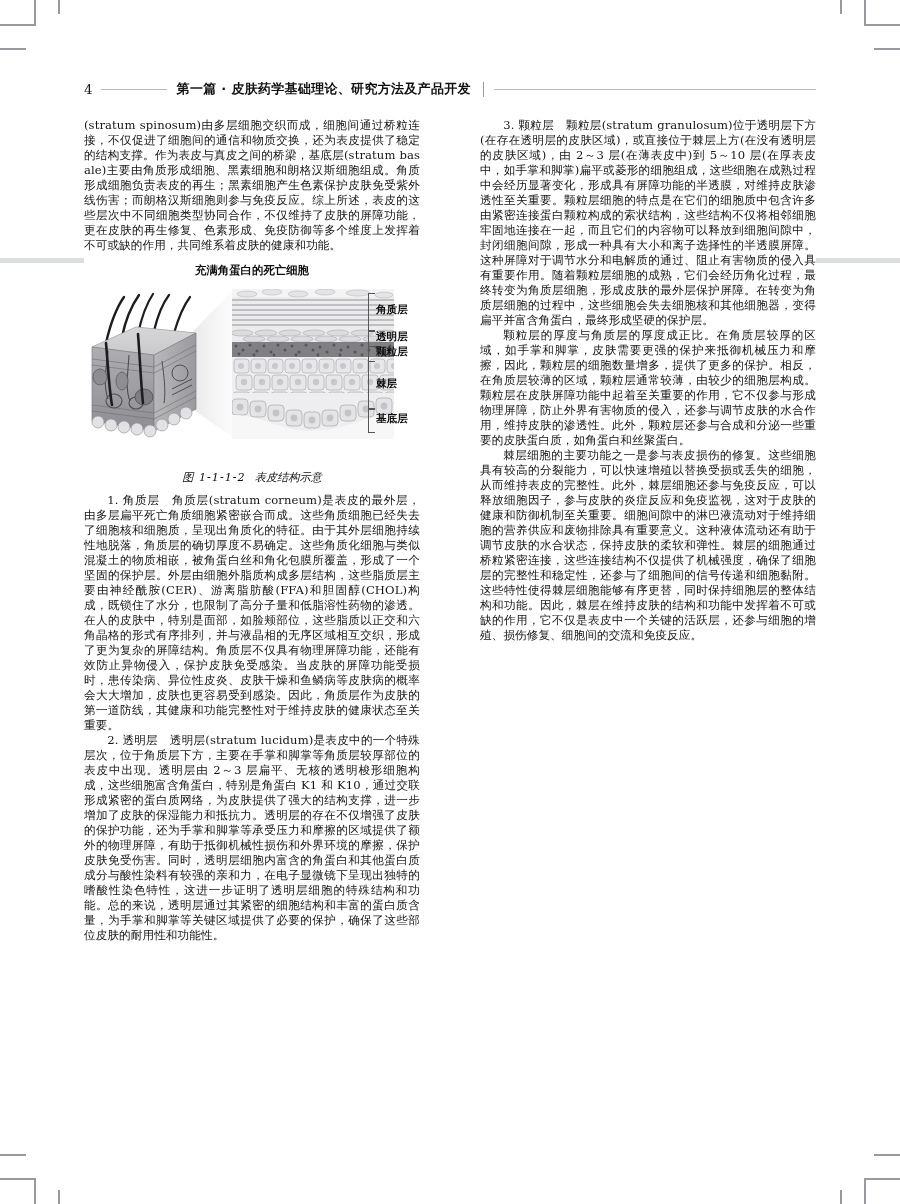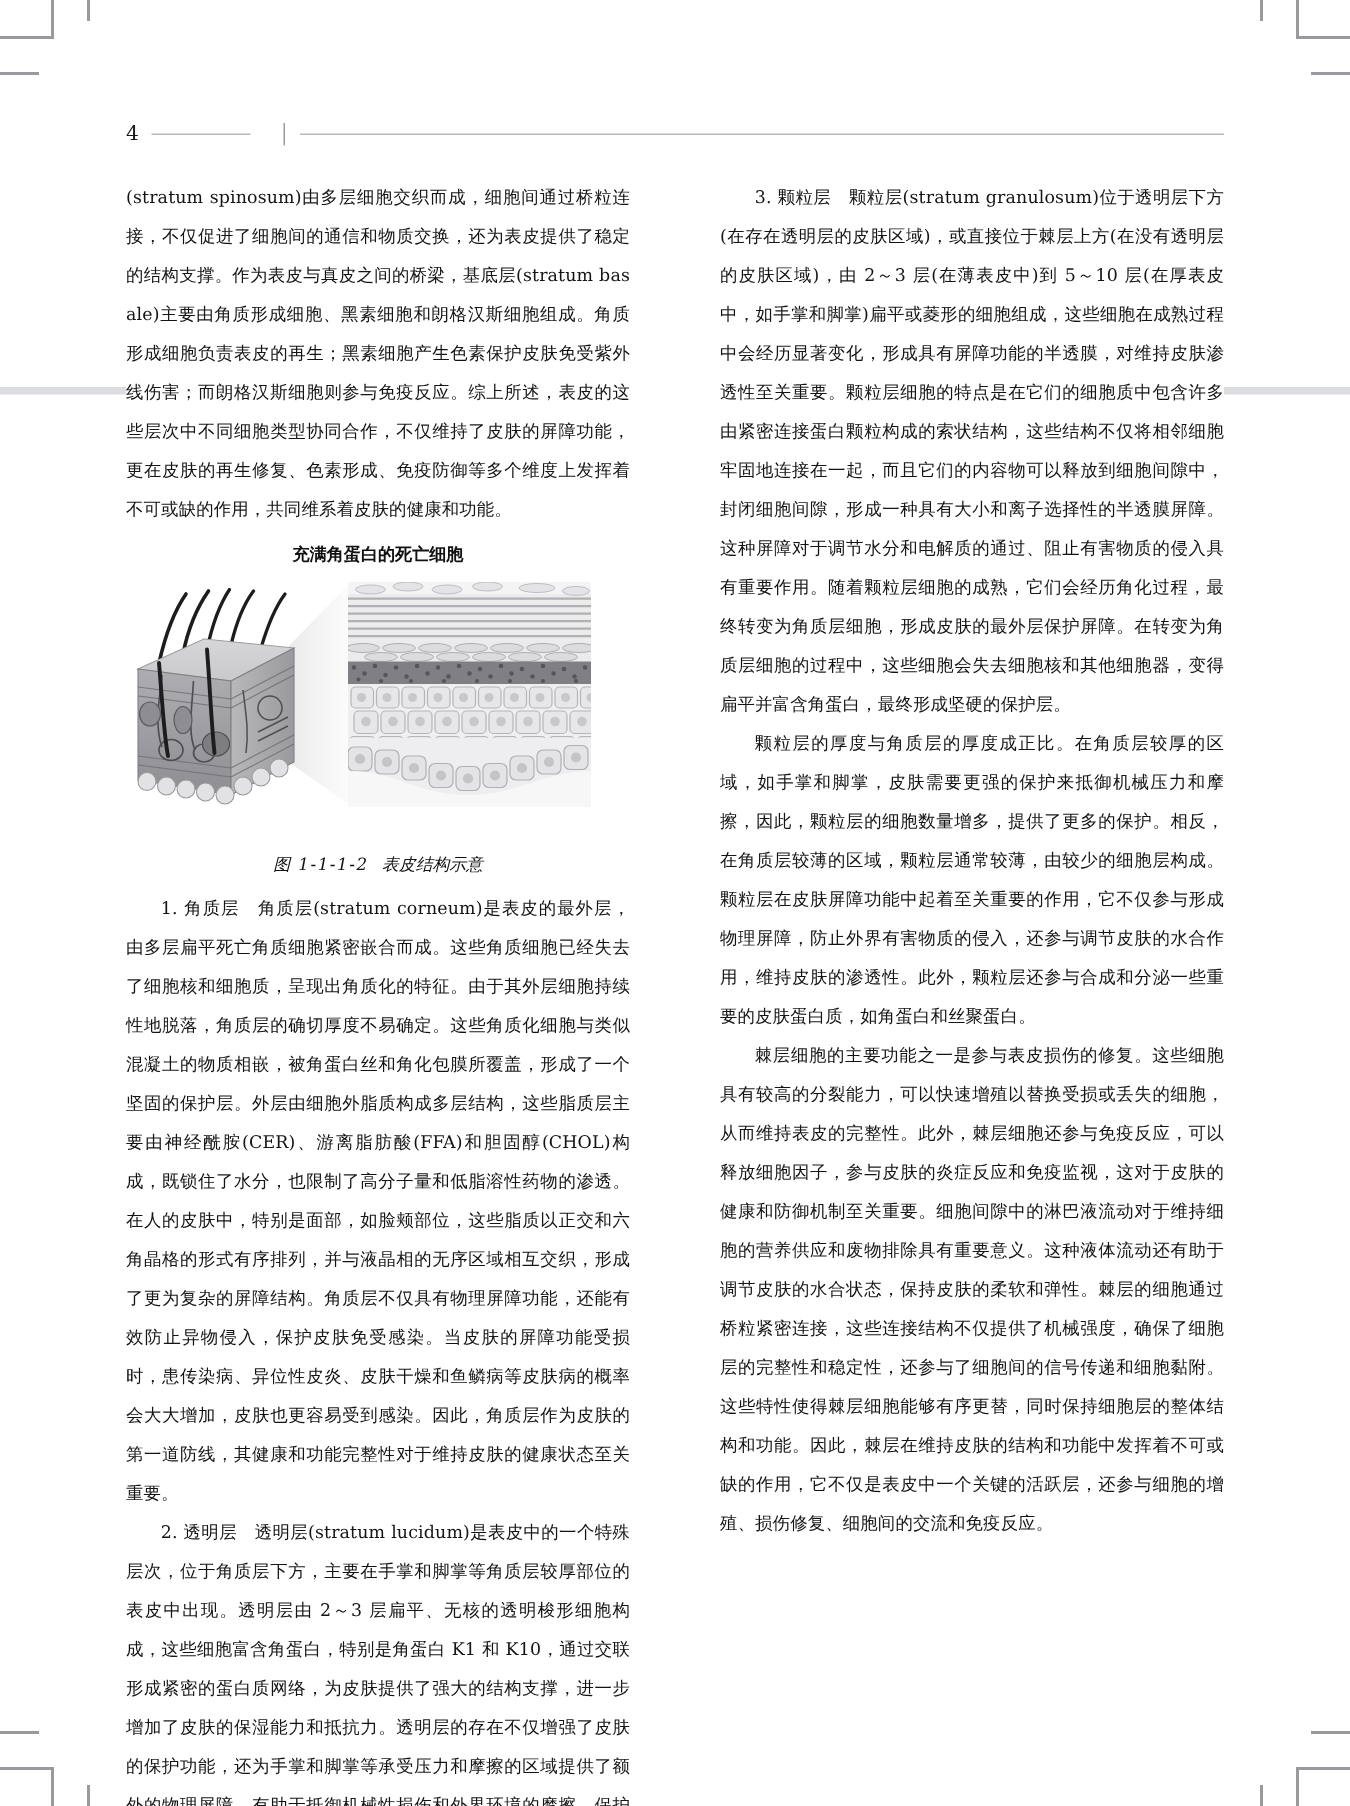--- a/index.html
+++ b/index.html
@@ -96,21 +96,21 @@
     display: flex;
     gap: 60px;
   }
   .col {
     width: 336px;
     position: relative;
   }
   p.body {
     margin: 0;
     font-size: 11.6px;
-    line-height: 26px;
+    line-height: 15px;
     color: #141414;
     text-align: justify;
     text-justify: inter-ideograph;
     font-family: "DejaVu Serif", "Liberation Serif", serif;
     letter-spacing: 0.1px;
     word-break: break-all;
   }
   p.indent { text-indent: 2em; }
 
   
@@ -191,20 +191,21 @@
   <div class="crop crop-br-v"></div>
   <div class="crop crop-br-v2"></div>
   <div class="crop crop-br-h2"></div>
 
   <div class="edge-tick edge-l"></div>
   <div class="edge-tick edge-r"></div>
 
   <div id="runhead">
     <span class="folio">4</span>
     <span class="rh-rule"></span>
+    <span class="rh-title">第一篇 · 皮肤药学基础理论、研究方法及产品开发</span>
     <span class="rh-bar"></span>
     <span class="rh-rule-long"></span>
   </div>
 
   <div id="columns">
 
     <div class="col">
 
       <p class="body">(stratum spinosum)由多层细胞交织而成，细胞间通过桥粒连接，不仅促进了细胞间的通信和物质交换，还为表皮提供了稳定的结构支撑。作为表皮与真皮之间的桥梁，基底层(stratum basale)主要由角质形成细胞、黑素细胞和朗格汉斯细胞组成。角质形成细胞负责表皮的再生；黑素细胞产生色素保护皮肤免受紫外线伤害；而朗格汉斯细胞则参与免疫反应。综上所述，表皮的这些层次中不同细胞类型协同合作，不仅维持了皮肤的屏障功能，更在皮肤的再生修复、色素形成、免疫防御等多个维度上发挥着不可或缺的作用，共同维系着皮肤的健康和功能。</p>
 
@@ -478,20 +479,36 @@
                     <circle cx="300" cy="125" r="3.4"></circle>
                   </g>
                 </g>
 
                 <path d="M148,134 C180,134 194,150 228,150 C262,150 280,134 310,134 L310,158 L148,158 Z" fill="#f7f7f8"></path>
               </g>
             </g>
           </svg>
 
           
+          <div class="layer-labels">
+            <div class="brace" style="top:4px;  height:36px;"></div>
+            <div class="layer-label" style="top:15px;">角质层</div>
+
+            <div class="brace" style="top:42px; height:14px;"></div>
+            <div class="layer-label" style="top:42px;">透明层</div>
+
+            <div class="brace" style="top:57px; height:14px;"></div>
+            <div class="layer-label" style="top:57px;">颗粒层</div>
+
+            <div class="brace" style="top:72px; height:46px;"></div>
+            <div class="layer-label" style="top:89px;">棘层</div>
+
+            <div class="brace" style="top:120px; height:22px;"></div>
+            <div class="layer-label" style="top:124px;">基底层</div>
+          </div>
         </div>
 
         <figcaption class="fig-caption">
           <span class="cap-num">图 1-1-1-2</span><span class="cap-txt">表皮结构示意</span>
         </figcaption>
       </figure>
 
       <p class="body indent">1. 角质层　角质层(stratum corneum)是表皮的最外层，由多层扁平死亡角质细胞紧密嵌合而成。这些角质细胞已经失去了细胞核和细胞质，呈现出角质化的特征。由于其外层细胞持续性地脱落，角质层的确切厚度不易确定。这些角质化细胞与类似混凝土的物质相嵌，被角蛋白丝和角化包膜所覆盖，形成了一个坚固的保护层。外层由细胞外脂质构成多层结构，这些脂质层主要由神经酰胺(CER)、游离脂肪酸(FFA)和胆固醇(CHOL)构成，既锁住了水分，也限制了高分子量和低脂溶性药物的渗透。在人的皮肤中，特别是面部，如脸颊部位，这些脂质以正交和六角晶格的形式有序排列，并与液晶相的无序区域相互交织，形成了更为复杂的屏障结构。角质层不仅具有物理屏障功能，还能有效防止异物侵入，保护皮肤免受感染。当皮肤的屏障功能受损时，患传染病、异位性皮炎、皮肤干燥和鱼鳞病等皮肤病的概率会大大增加，皮肤也更容易受到感染。因此，角质层作为皮肤的第一道防线，其健康和功能完整性对于维持皮肤的健康状态至关重要。</p>
       <p class="body indent">2. 透明层　透明层(stratum lucidum)是表皮中的一个特殊层次，位于角质层下方，主要在手掌和脚掌等角质层较厚部位的表皮中出现。透明层由 2～3 层扁平、无核的透明梭形细胞构成，这些细胞富含角蛋白，特别是角蛋白 K1 和 K10，通过交联形成紧密的蛋白质网络，为皮肤提供了强大的结构支撑，进一步增加了皮肤的保湿能力和抵抗力。透明层的存在不仅增强了皮肤的保护功能，还为手掌和脚掌等承受压力和摩擦的区域提供了额外的物理屏障，有助于抵御机械性损伤和外界环境的摩擦，保护皮肤免受伤害。同时，透明层细胞内富含的角蛋白和其他蛋白质成分与酸性染料有较强的亲和力，在电子显微镜下呈现出独特的嗜酸性染色特性，这进一步证明了透明层细胞的特殊结构和功能。总的来说，透明层通过其紧密的细胞结构和丰富的蛋白质含量，为手掌和脚掌等关键区域提供了必要的保护，确保了这些部位皮肤的耐用性和功能性。</p>
     </div>

